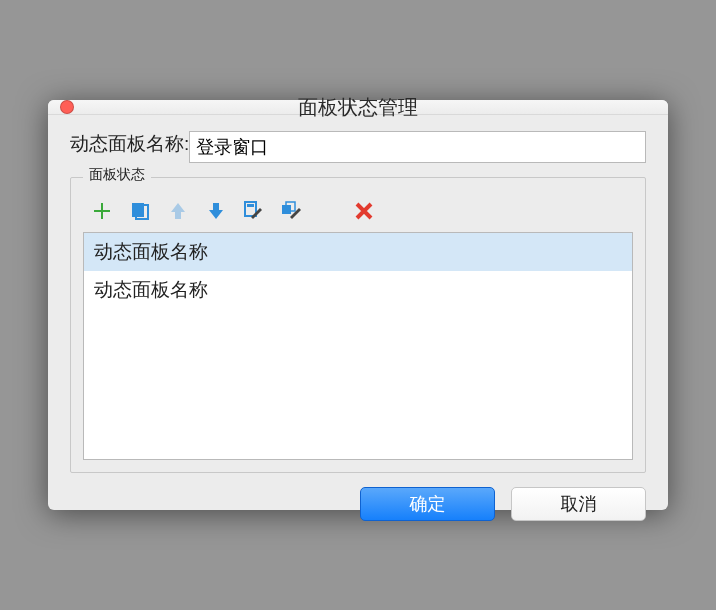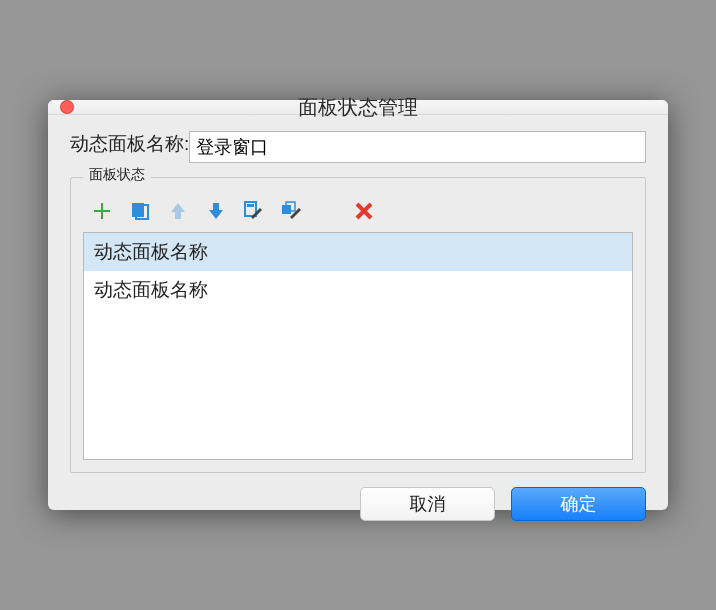--- a/index.html
+++ b/index.html
@@ -223,17 +223,17 @@
         </div>
         <div class="list-item">
           <span>动态面板名称</span>
         </div>
       </div>
     </div>
 
   </div>
 
   <div class="footer">
+    <button class="btn btn-ok">确定</button>
     <button class="btn btn-cancel">取消</button>
-    <button class="btn btn-ok">确定</button>
   </div>
 
 </div>
 
 </body></html>

